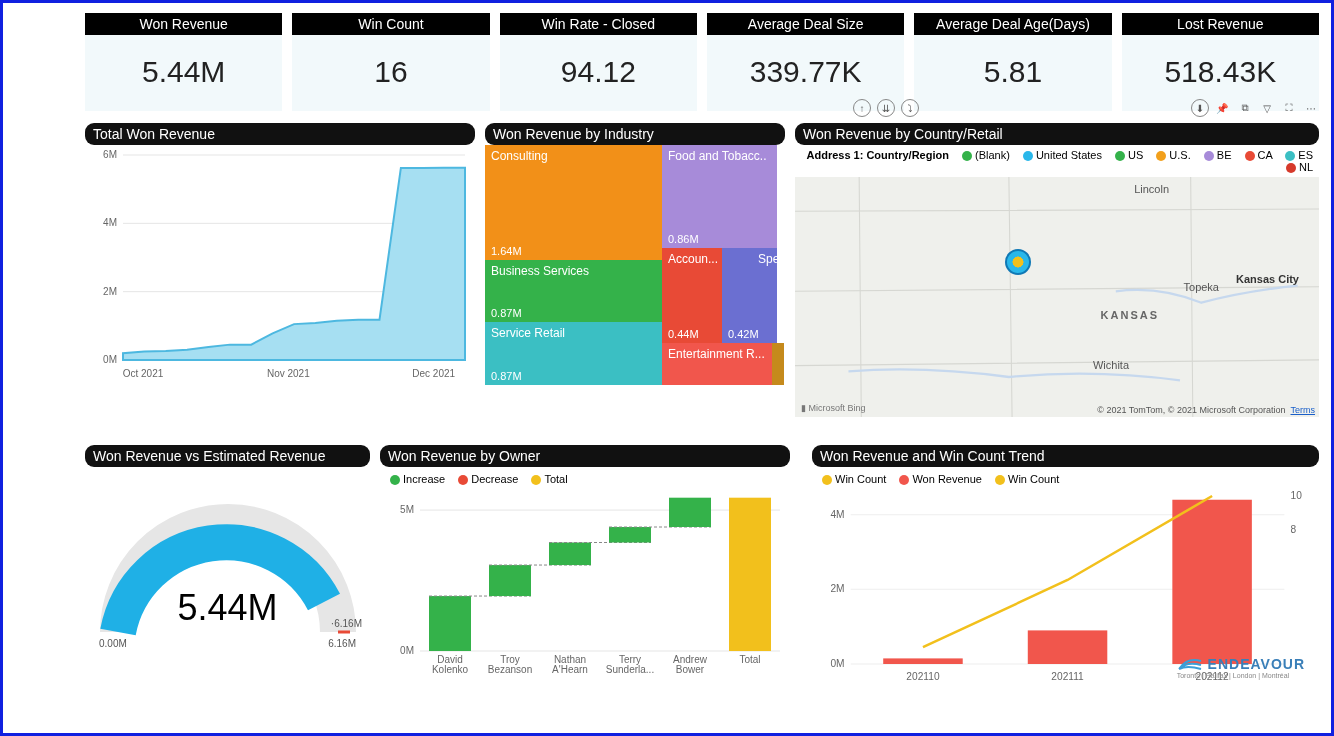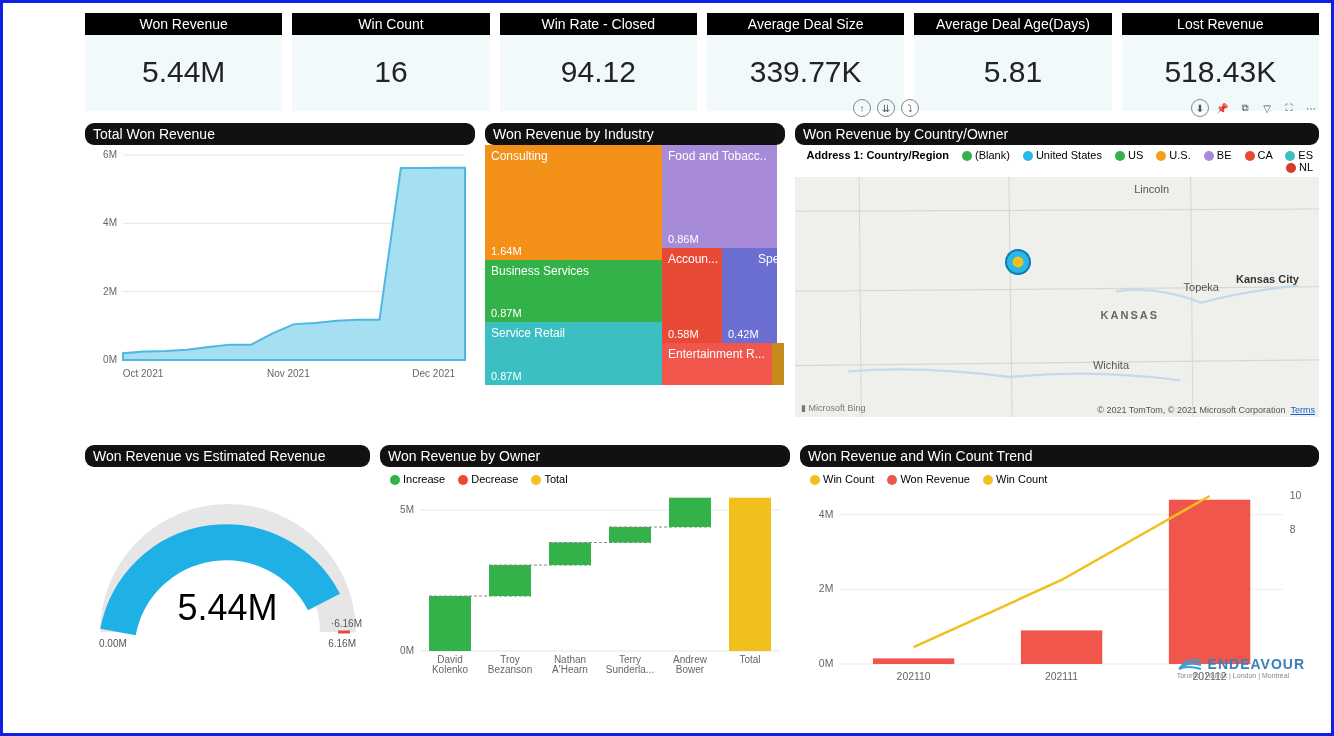--- a/index.html
+++ b/index.html
@@ -14,21 +14,21 @@
 .mid-row { display:flex; gap:10px; margin-bottom:10px; }
 .area-panel { width: 390px; }
 .tree-panel { width: 300px; }
 .map-panel { flex: 1; position: relative; }
 .area-body { height: 240px; position: relative; }
 .tree-body { height: 290px; position:relative; font-size: 12px; color:#fff; }
 .map-body { height: 240px; background:#ecedea; position:relative; overflow:hidden; }
 .bot-row { display:flex; gap:10px; }
 .gauge-panel { width: 285px; }
 .owner-panel { width: 410px; }
-.trend-panel { flex:1; position:relative; }
+.trend-panel { flex:1; position:relative;margin-left:12px; }
 .gauge-body { height: 230px; display:flex; align-items:center; justify-content:center; position:relative; }
 .owner-body { height: 230px; position:relative; }
 .trend-body { height: 230px; position:relative; }
 .tick { font-size:10px; fill:#666; }
 .legend { font-size: 11px; padding:6px 10px; }
 .legend-dot { display:inline-block; width:10px; height:10px; border-radius:50%; margin:0 3px 0 10px; vertical-align:middle; }
 .legend-dot:first-child { margin-left:0; }
 .map-toolbar { position:absolute; top:-24px; right:0; display:flex; gap:6px; align-items:center; }
 .map-toolbar .mbtn, .map-toolbar .mbtn2 { width:18px; height:18px; border:1px solid #888; border-radius:50%; display:flex; align-items:center; justify-content:center; font-size:10px; color:#555; cursor:pointer; }
 .map-toolbar .mbtn2 { border-radius:3px; border:none; width:16px; }
@@ -108,21 +108,21 @@
         <div class="tree-cell" style="left:0;top:177px;width:177px;height:63px;background:#3bbfc3;">
           <span>Service Retail</span>
           <span class="val">0.87M</span>
         </div>
         <div class="tree-cell" style="left:177px;top:0;width:115px;height:103px;background:#a78bd9;">
           <span>Food and Tobacc..</span>
           <span class="val">0.86M</span>
         </div>
         <div class="tree-cell" style="left:177px;top:103px;width:60px;height:95px;background:#e84a36;">
           <span>Accoun...</span>
-          <span class="val">0.58M</span>
+          <span class="val">0.44M</span>
         </div>
         <div class="tree-cell" style="left:237px;top:103px;width:55px;height:95px;background:#6b6fd1;padding-left:36px;">
           <span>Special...</span>
           <span class="val">0.42M</span>
         </div>
         <div class="tree-cell" style="left:177px;top:198px;width:110px;height:42px;background:#f1564c;">
           <span>Entertainment R...</span>
         </div>
         <div class="tree-cell" style="left:287px;top:198px;width:5px;height:42px;background:#c58a1c;"></div>
         <div class="tree-cell" style="left:292px;top:0;width:8px;height:240px;background:transparent;"></div>
@@ -135,21 +135,21 @@
         <span class="mbtn">⇊</span>
         <span class="mbtn">⤵</span>
         <span style="width:260px"></span>
         <span class="mbtn">⬇</span>
         <span class="mbtn2">📌</span>
         <span class="mbtn2">⧉</span>
         <span class="mbtn2">▽</span>
         <span class="mbtn2">⛶</span>
         <span class="mbtn2">⋯</span>
       </div>
-      <div class="panel-header">Won Revenue by Country/Owner</div>
+      <div class="panel-header">Won Revenue by Country/Retail</div>
       <div class="map-legend">
         <b>Address 1: Country/Region</b>
         <span class="legend-dot" style="background:#34b24a"></span><span>(Blank)</span>
         <span class="legend-dot" style="background:#29b7ea"></span><span>United States</span>
         <span class="legend-dot" style="background:#34b24a"></span><span>US</span>
         <span class="legend-dot" style="background:#f2a01c"></span><span>U.S.</span>
         <span class="legend-dot" style="background:#a78bd9"></span><span>BE</span>
         <span class="legend-dot" style="background:#e84a36"></span><span>CA</span>
         <span class="legend-dot" style="background:#3bbfc3"></span><span>ES</span>
         <span class="legend-dot" style="background:#d63a2b"></span><span>NL</span>

